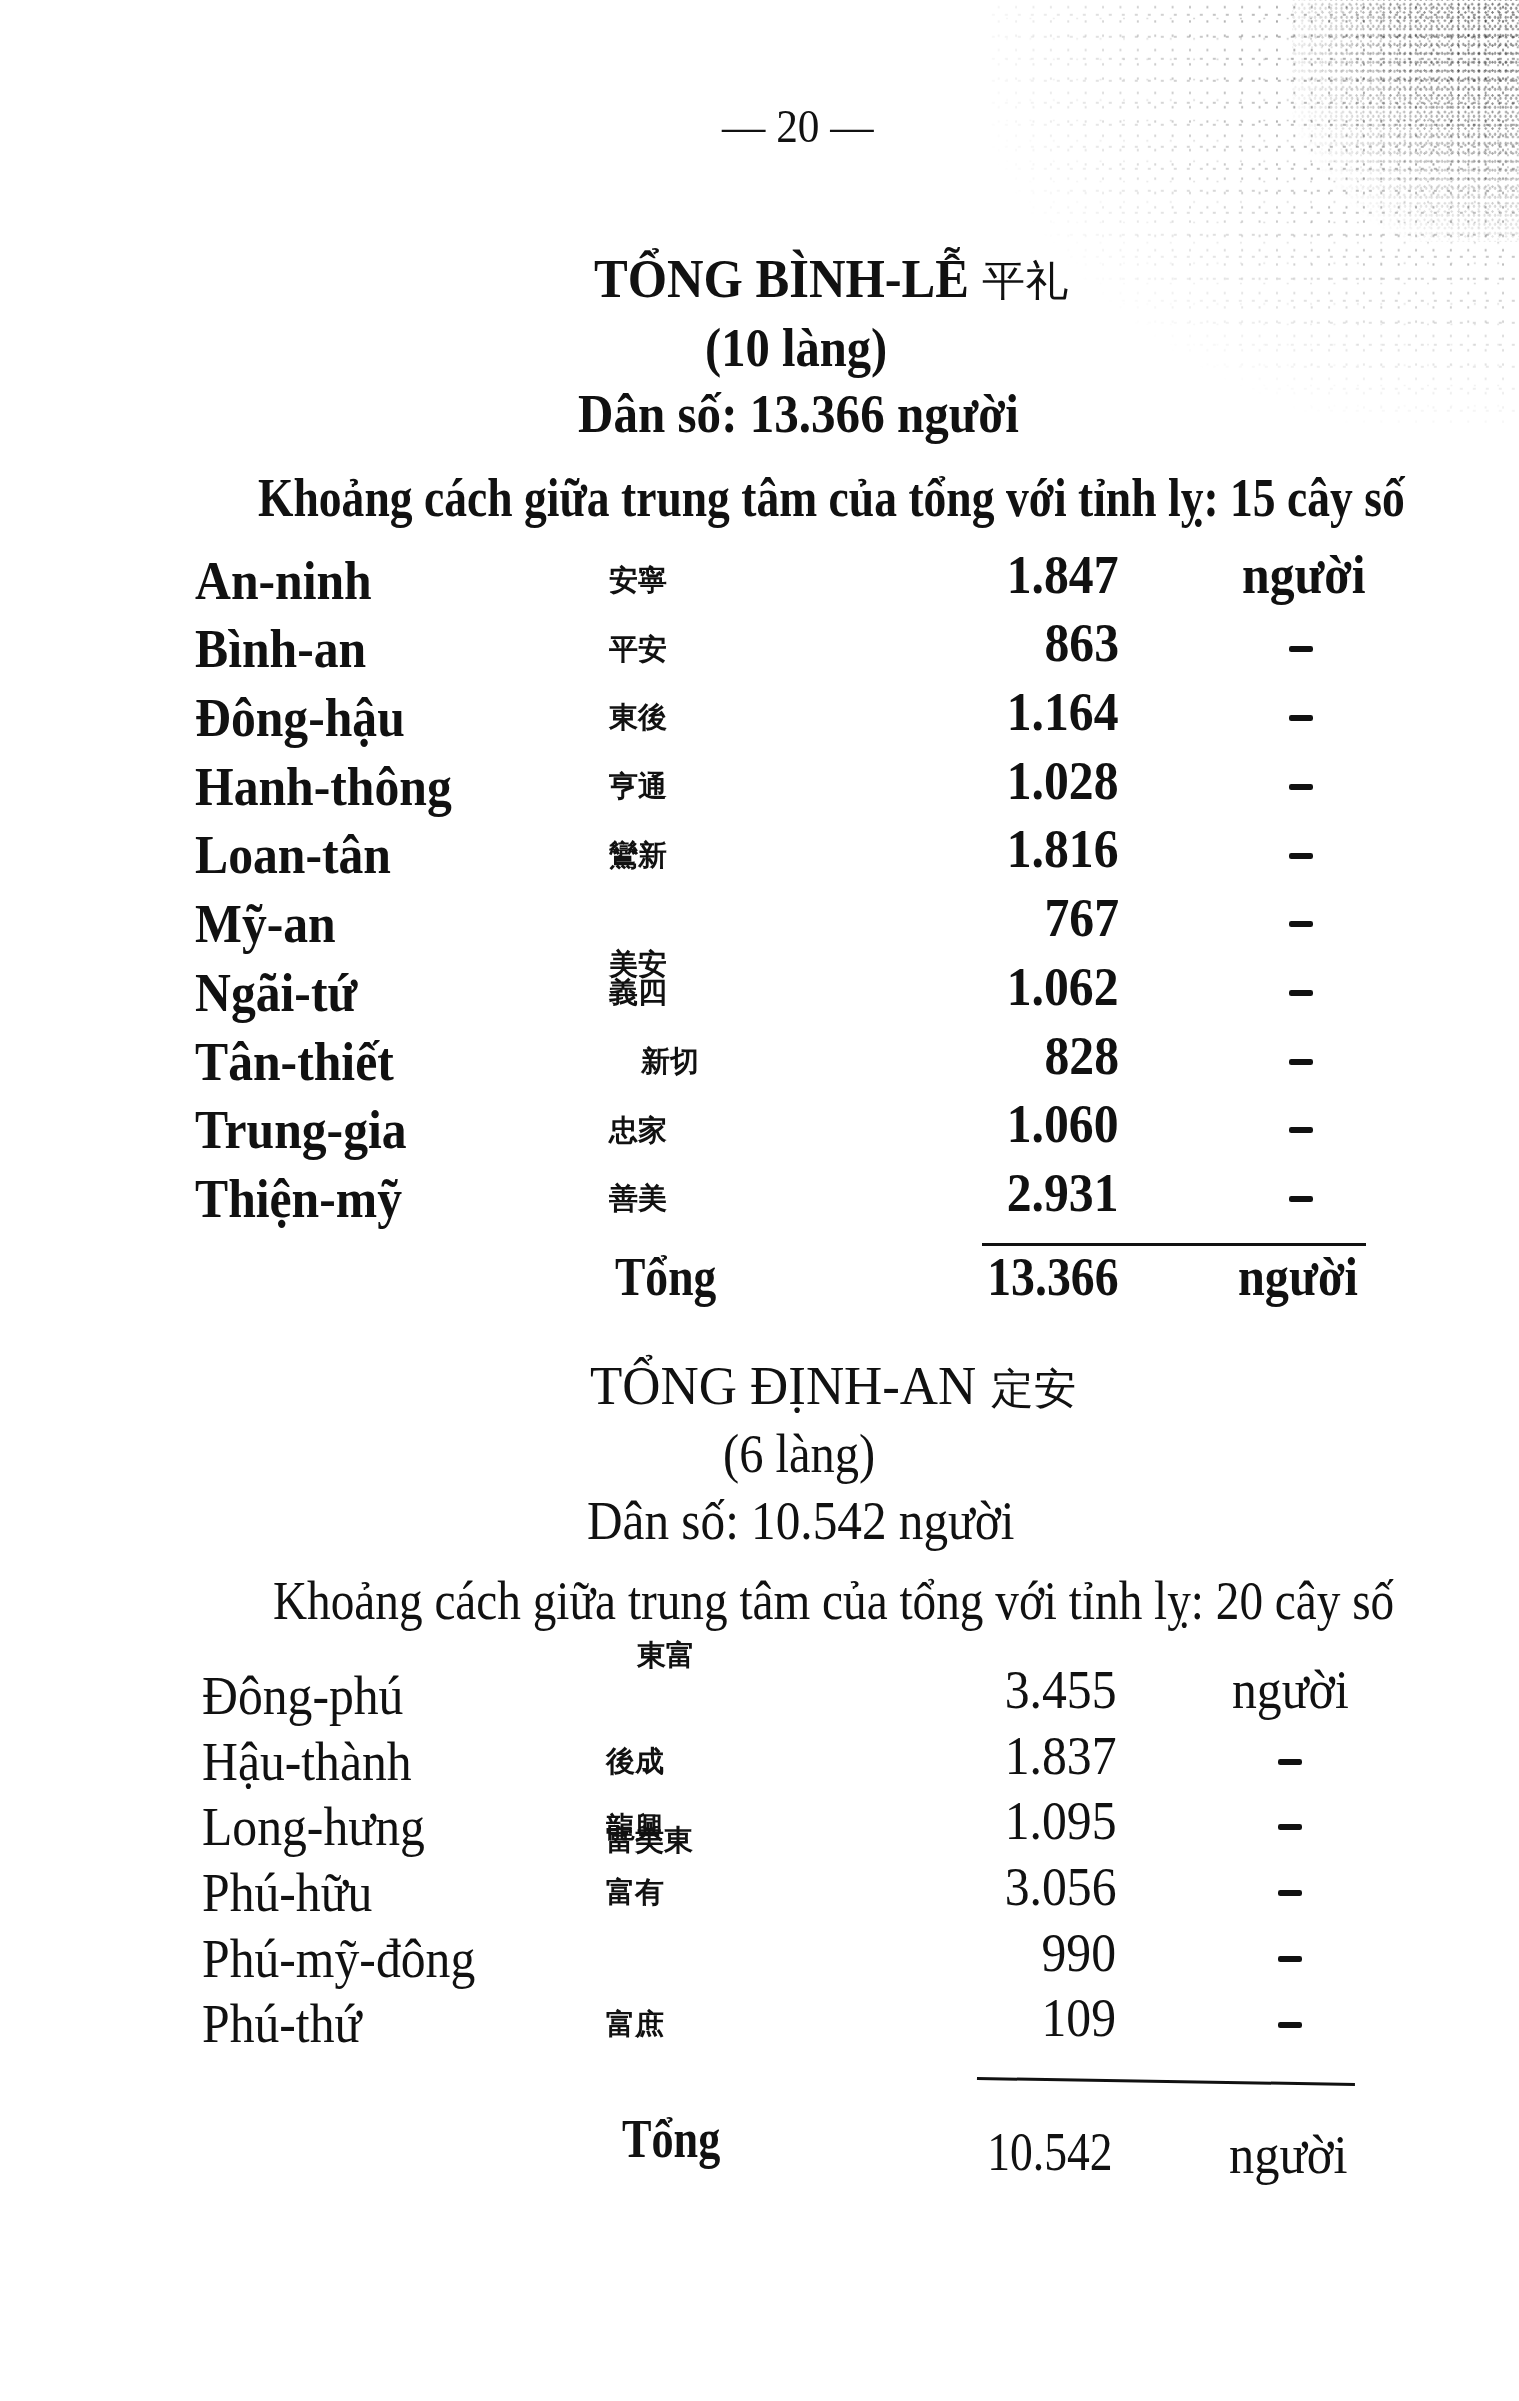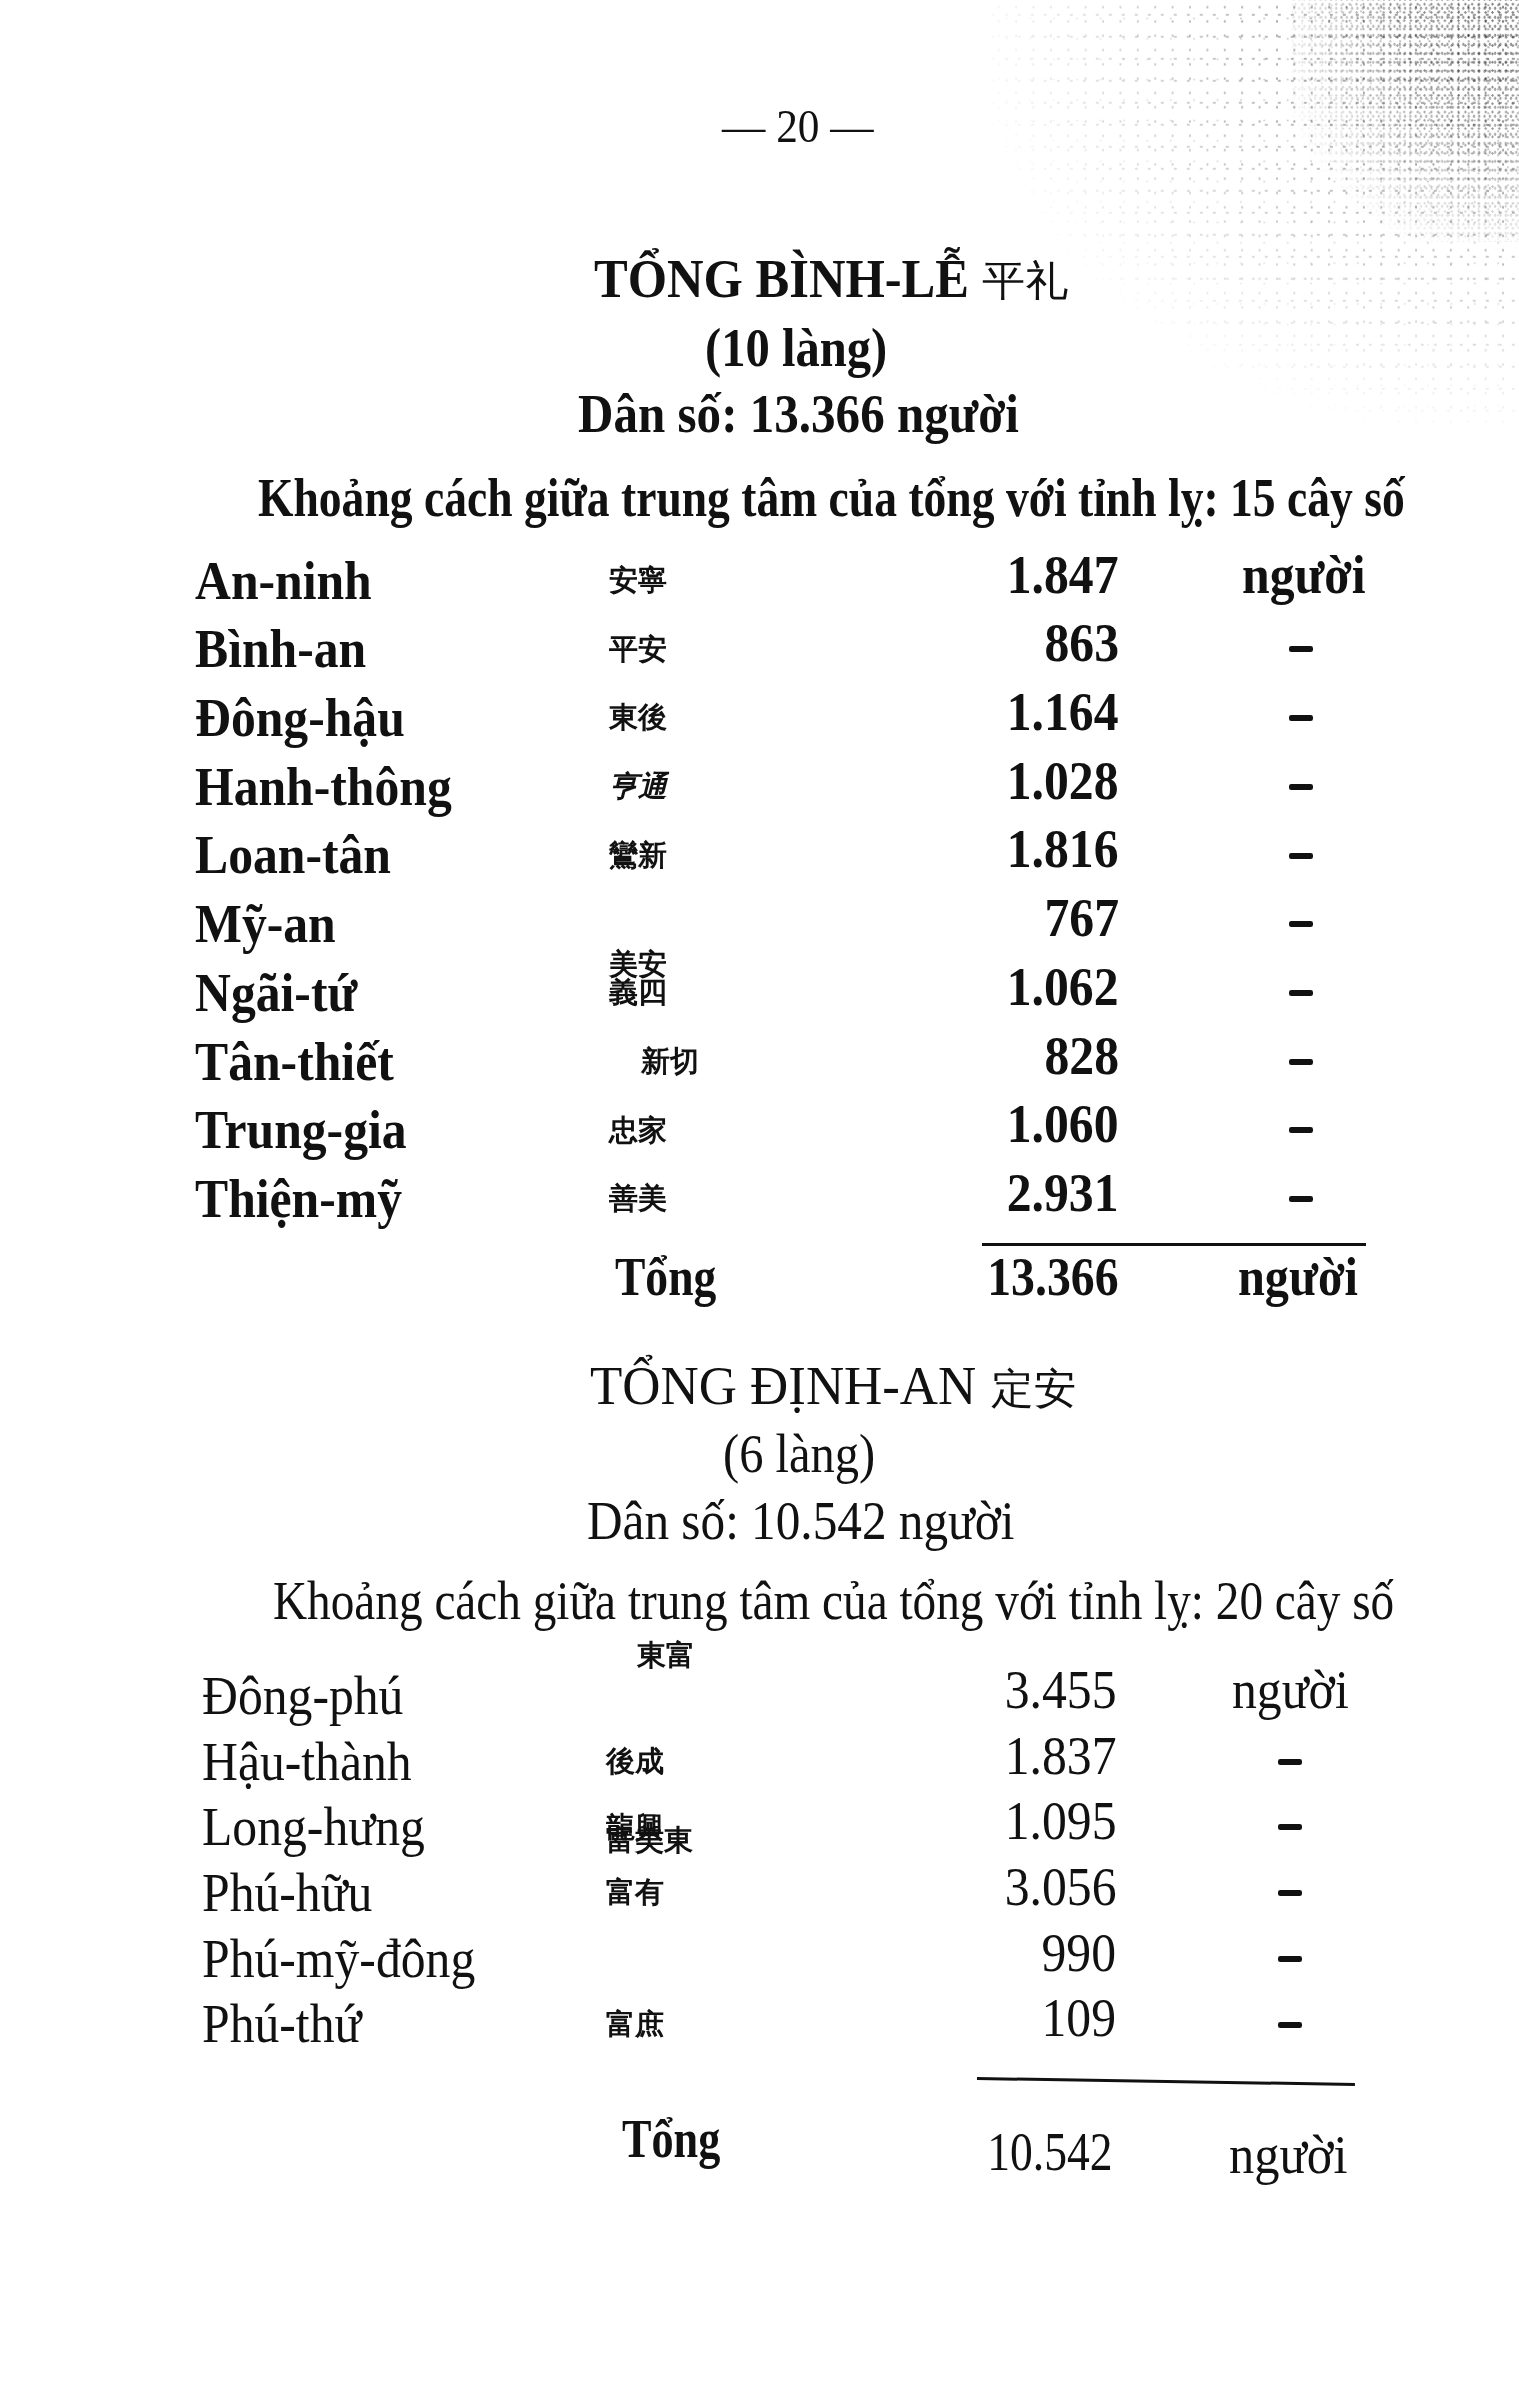--- a/index.html
+++ b/index.html
@@ -67,21 +67,21 @@
         <div class="dash" style="left: 1289px; top: 646px;"></div>
       </div>
       <div>
         <span class="t b" style="top: 691px; left: 195px; transform: scaleX(0.92);">Đông-hậu</span>
         <span class="t han" style="top: 703px; left: 609px; transform: scaleX(1);">東後</span>
         <span class="t r b" style="top: 685px; left: 997px; transform: scaleX(0.92);">1.164</span>
         <div class="dash" style="left: 1289px; top: 715px;"></div>
       </div>
       <div>
         <span class="t b" style="top: 760px; left: 195px; transform: scaleX(0.92);">Hanh-thông</span>
-        <span class="t han" style="top: 772px; left: 609px; transform: scaleX(1); font-style: italic;">亨通</span>
+        <span class="t han" style="top: 772px; left: 609px; transform: scaleX(1);">亨通</span>
         <span class="t r b" style="top: 754px; left: 997px; transform: scaleX(0.92);">1.028</span>
         <div class="dash" style="left: 1289px; top: 784px;"></div>
       </div>
       <div>
         <span class="t b" style="top: 828px; left: 195px; transform: scaleX(0.92);">Loan-tân</span>
         <span class="t han" style="top: 841px; left: 609px; transform: scaleX(1);">鸞新</span>
         <span class="t r b" style="top: 822px; left: 997px; transform: scaleX(0.92);">1.816</span>
         <div class="dash" style="left: 1289px; top: 853px;"></div>
       </div>
       <div>

